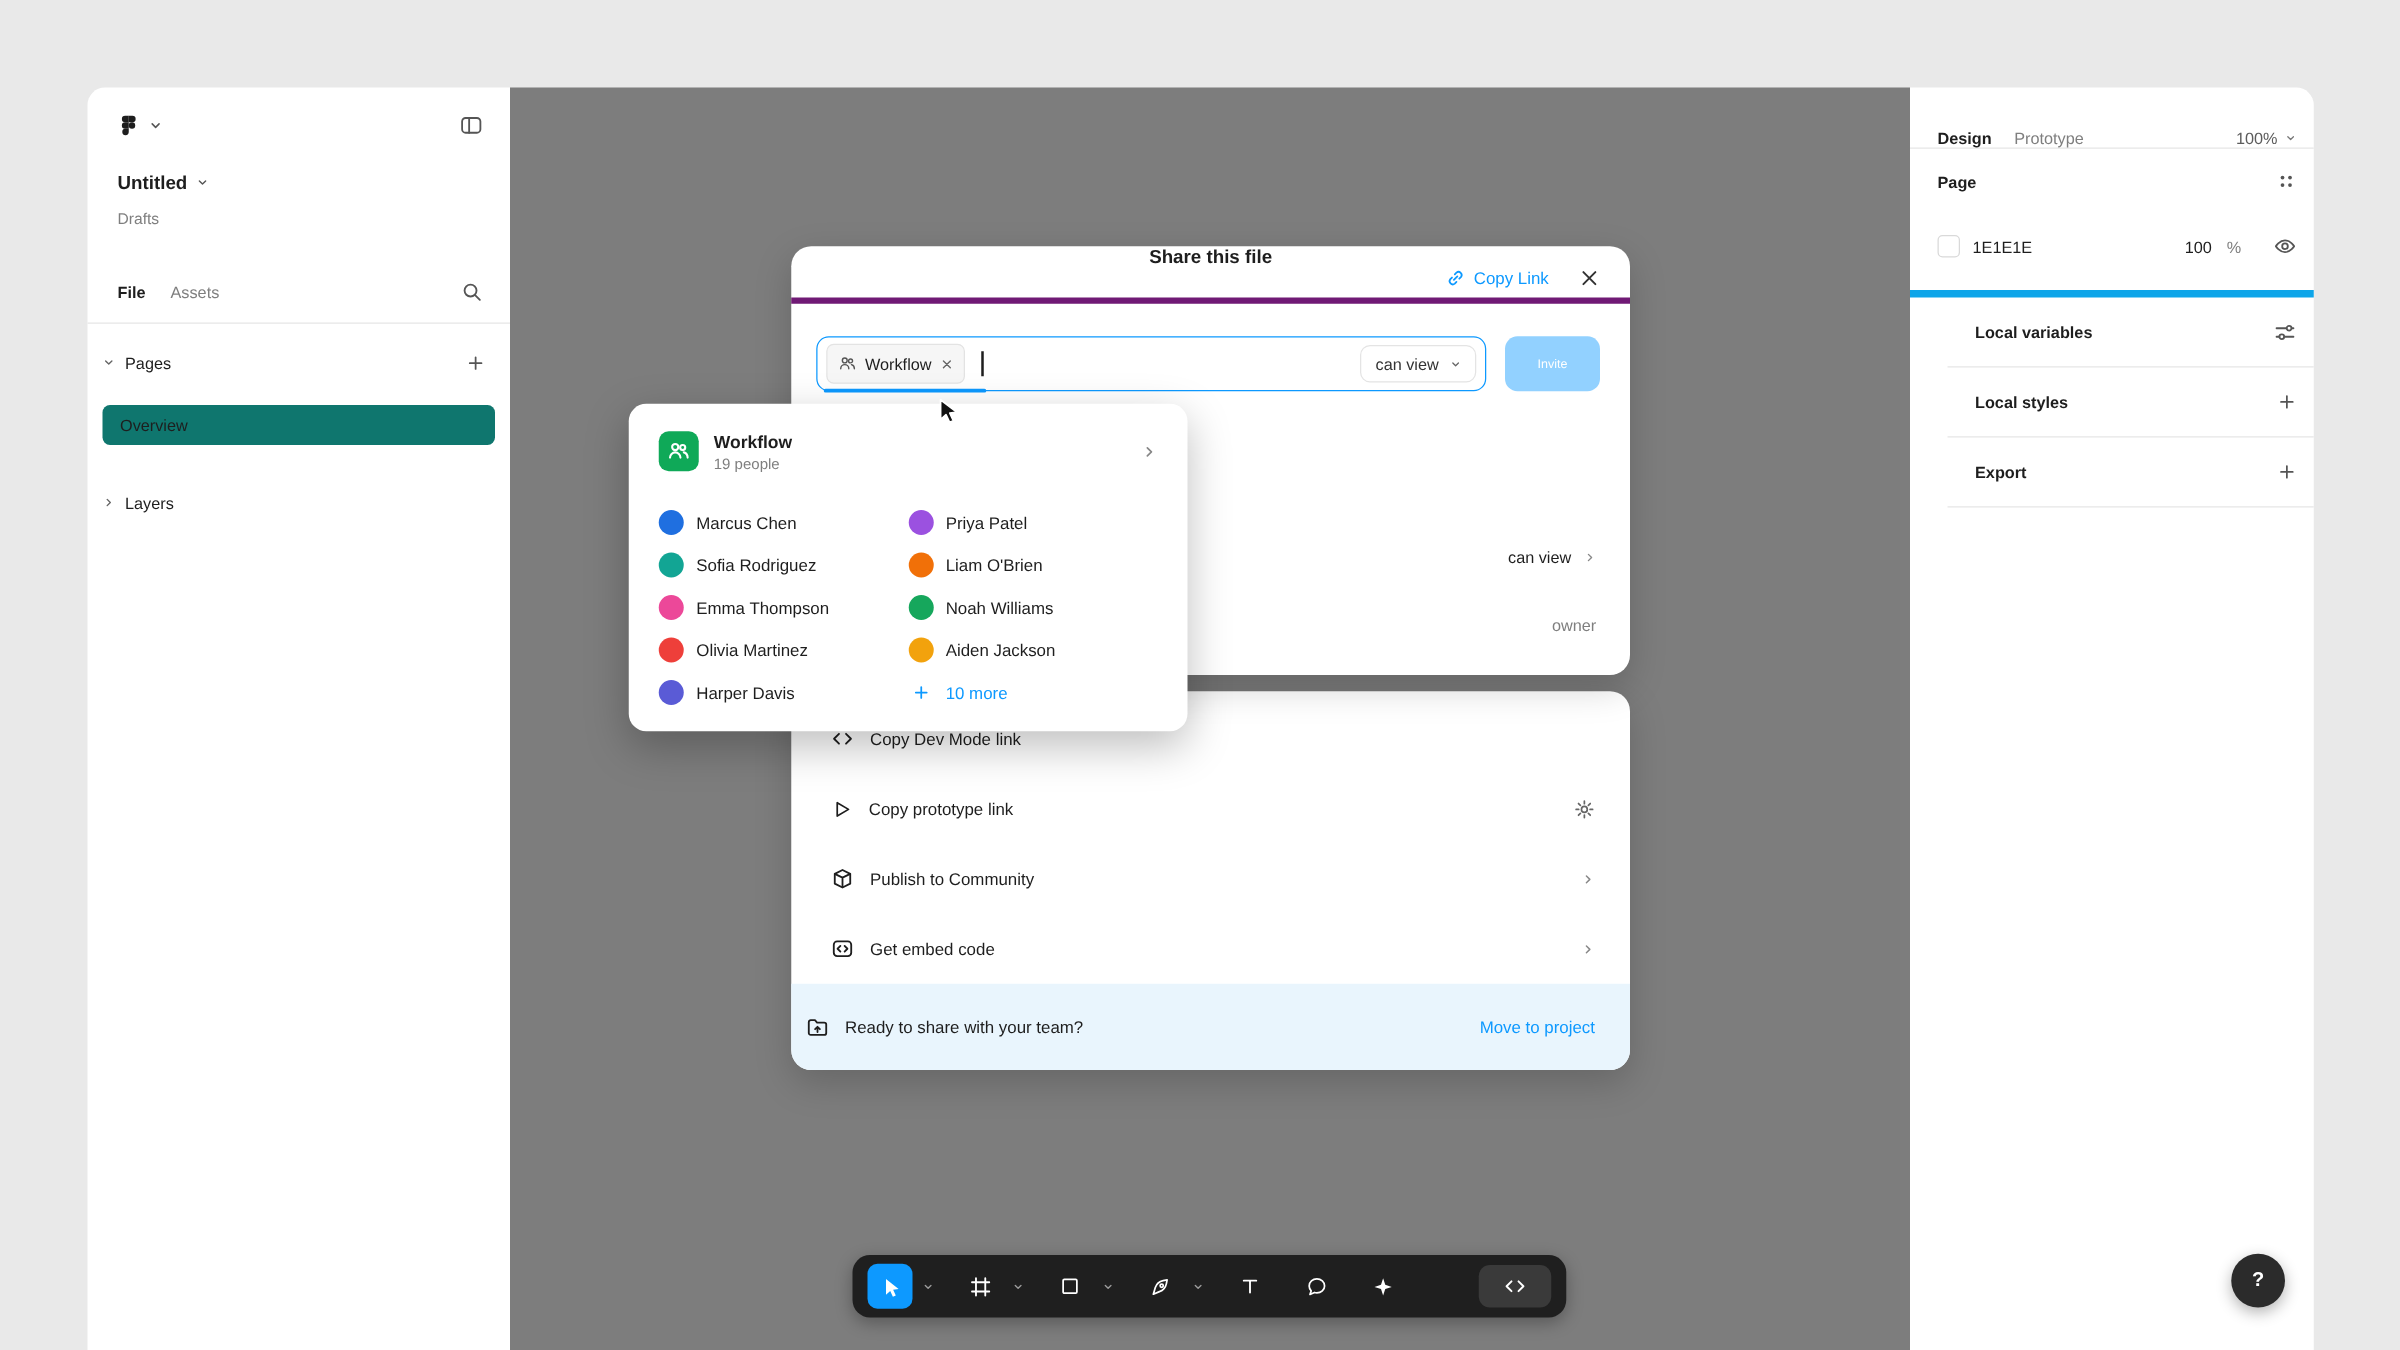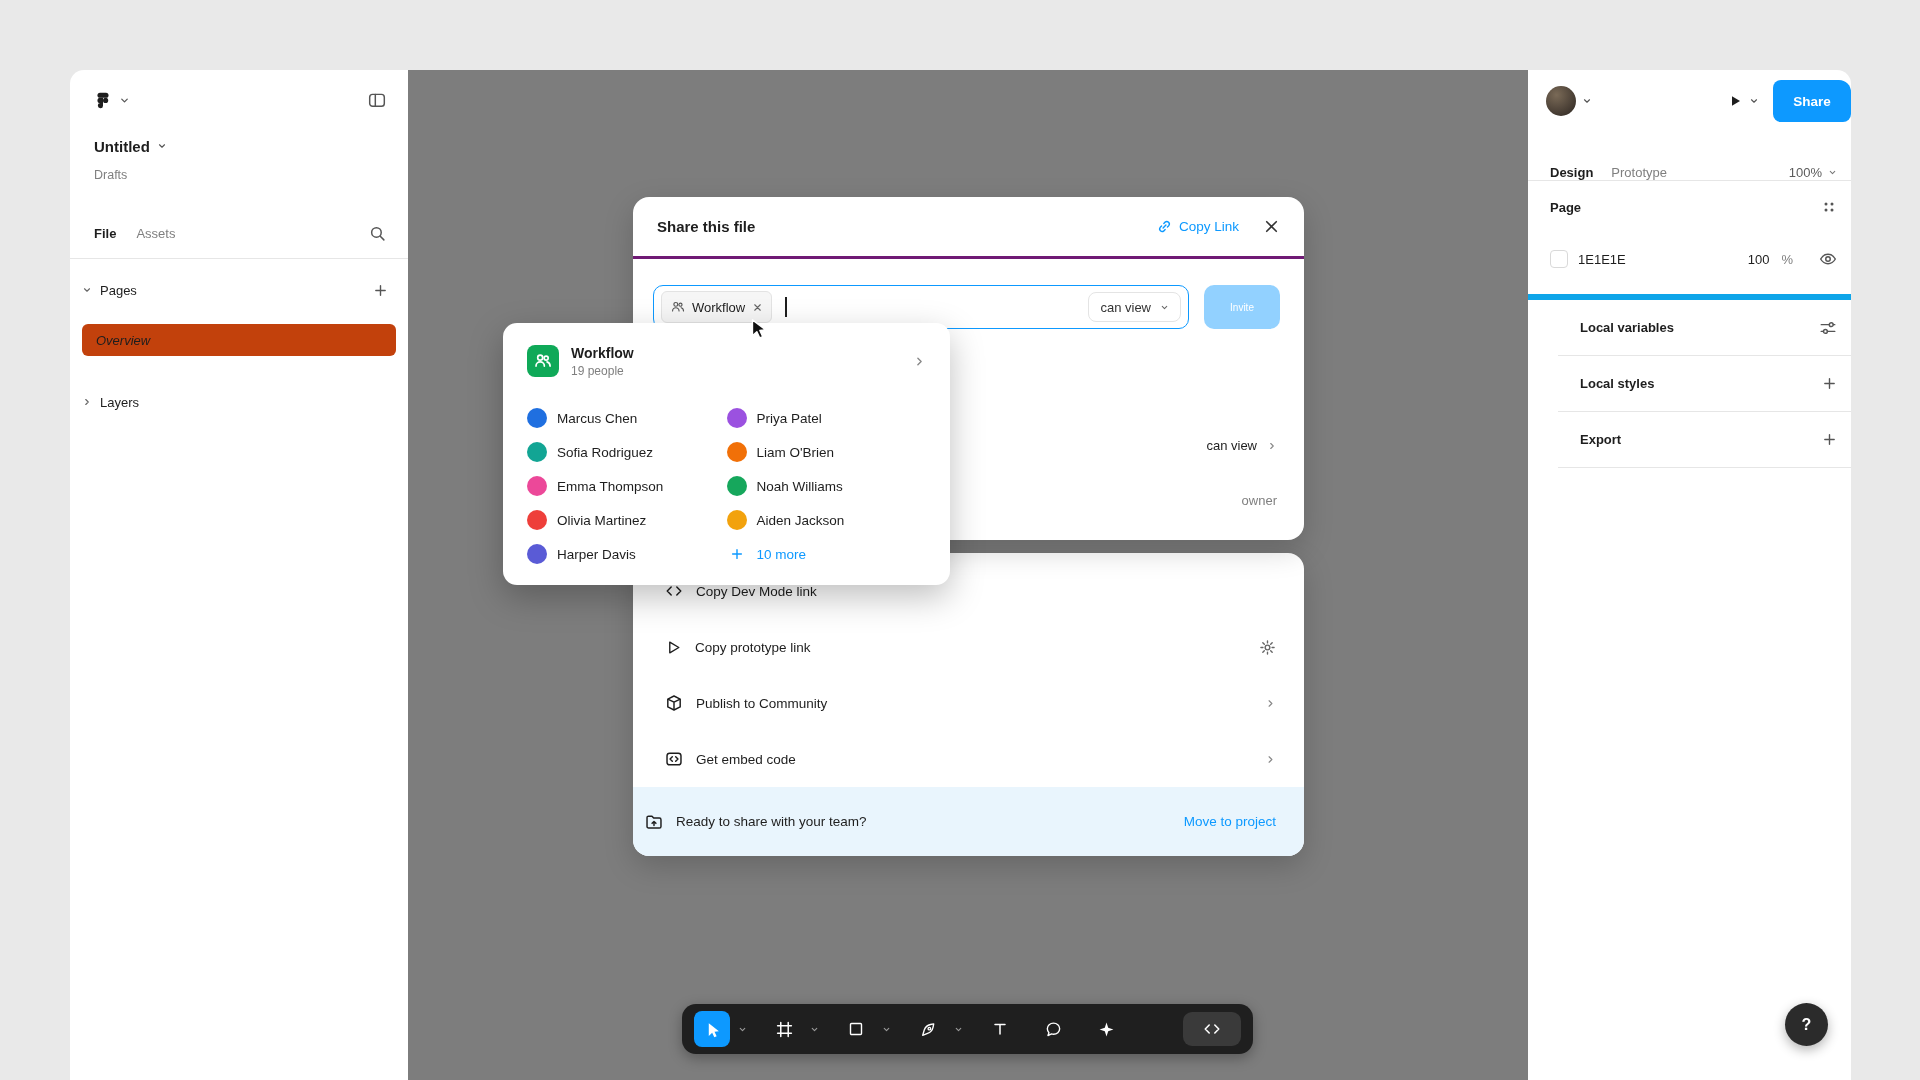--- a/index.html
+++ b/index.html
@@ -18,21 +18,21 @@
   .ls-file { padding:4px 24px 24px; }
   .ls-title-row { display:flex; align-items:center; gap:7px; height:24px; }
   .ls-title { font-size:15px; font-weight:600; color:#1e1e1e; }
   .ls-loc { margin-top:10px; font-size:12.5px; color:#7f7f7f; height:16px; }
   .ls-tabs { height:50px; display:flex; align-items:center; gap:20px; padding:0 22px 0 24px; font-size:13px; }
   .ls-tab { color:#7f7f7f; cursor:default; }
   .ls-tab.active { color:#1e1e1e; font-weight:600; }
   .ls-section-row { height:40px; margin-top:11px; display:flex; align-items:center; gap:8px; padding:0 20px 0 12px; font-size:13px; font-weight:500; color:#1e1e1e; }
   .ls-section-row.layers { margin-top:26px; }
   .ls-page-item { margin:14px 12px 0; height:32px; border-radius:6px; display:flex; align-items:center; padding:0 14px; font-size:13px; color:#1e1e1e; }
-  .ls-page-item.selected { background:#c2410c; font-weight:500;font-style:italic; }
+  .ls-page-item.selected { background:#0f766e; font-weight:500; }
 
   
   .right-sidebar { position:absolute; left:1528px; top:70px; width:323px; height:1010px; background:#fff; border-top-right-radius:14px; }
   .rs-top { height:62px; display:flex; align-items:center; padding:0 0 0 18px; }
   .avatar { width:30px; height:30px; border-radius:50%; background:radial-gradient(circle at 35% 30%, #7a6a57, #2b2420); }
   .rs-top .chev { margin-left:6px; color:#555; }
   .rs-play-group { margin-left:auto; display:flex; align-items:center; gap:6px; color:#1e1e1e; }
   .share-btn { margin-left:14px; width:78px; height:42px; background:#0d99ff; color:#fff; font-size:13.5px; font-weight:600; border:none; border-radius:8px 12px 8px 8px; display:flex; align-items:center; justify-content:center; }
   .rs-tabs { height:49px; display:flex; align-items:flex-end; gap:18px; padding:0 14px 0 22px; font-size:13px; border-bottom:1px solid #e6e6e6; }
   .rs-tab { color:#7f7f7f; }
@@ -42,21 +42,21 @@
   .rs-sec-header { height:36px; display:flex; align-items:center; font-size:13px; font-weight:600; color:#1e1e1e; }
   .rs-sec-header .icon, .rs-row .icon { color:#555; }
   .rs-color-row { margin-top:14px; height:40px; display:flex; align-items:center; gap:10px; font-size:13px; }
   .swatch { width:18px; height:18px; background:#fff; border:1px solid #d9d9d9; border-radius:4px; }
   .opacity-val { color:#1e1e1e; }
   .opacity-unit { color:#7f7f7f; margin-left:2px; margin-right:16px; }
   .rs-row { height:56px; display:flex; align-items:center; padding:0 14px 0 22px; font-size:13px; font-weight:600; color:#1e1e1e; border-bottom:1px solid #e6e6e6;margin-left:30px; }
 
   
   .share-card { position:absolute; left:633px; top:197px; width:671px; height:343px; background:#fff; border-radius:16px; box-shadow:0 10px 30px rgba(0,0,0,.18); z-index:50; }
-  .sc-header { height:62px; display:flex; align-items:center; padding:0 24px; border-bottom:3px solid #701a75; }
+  .sc-header { height:46px; display:flex; align-items:center; padding:0 24px; border-bottom:5px solid #701a75;flex-direction:column; }
   .sc-title { font-size:15px; font-weight:600; color:#1e1e1e; }
   .sc-right { margin-left:auto; display:flex; align-items:center; gap:24px; }
   .copy-link { display:flex; align-items:center; gap:7px; color:#0d99ff; font-size:13.5px; font-weight:500; cursor:default; }
   .sc-close { color:#333; display:flex; }
   .invite-row { display:flex; align-items:stretch; margin:26px 24px 0 20px; gap:15px; height:44px; }
   .invite-input { flex:1; position:relative; border:1.5px solid #0d99ff; border-radius:10px; background:#fff; display:flex; align-items:center; padding:0 7px; }
   .chip { height:32px; background:#f6f6f6; border:1px solid #e3e3e3; border-radius:6px; display:flex; align-items:center; gap:7px; padding:0 8px 0 9px; font-size:13px; color:#1e1e1e; }
   .chip .icon { color:#555; }
   .chip-underline { position:absolute; left:5px; bottom:-2px; width:130px; height:3px; background:#0d99ff; border-radius:2px; }
   .caret { width:1.5px; height:20px; background:#1e1e1e; margin-left:13px; animation:blink 1.1s steps(1) infinite; }
@@ -185,41 +185,20 @@
       <span class="icon">
         <svg width="10" height="10" viewBox="0 0 16 16" fill="none" stroke="#666" stroke-width="1.8" stroke-linecap="round" stroke-linejoin="round">
             <path d="M6 4l4 4-4 4"></path>
           </svg>
       </span>
       <span>Layers</span>
     </div>
   </aside>
 
   <aside class="right-sidebar">
-    <div class="rs-top">
-      <span class="avatar"></span>
-      <span class="icon chev">
-        <svg width="10" height="10" viewBox="0 0 16 16" fill="none" stroke="#555" stroke-width="1.8" stroke-linecap="round" stroke-linejoin="round">
-            <path d="M4 6l4 4 4-4"></path>
-          </svg>
-      </span>
-      <span class="rs-play-group">
-        <span class="icon">
-          <svg width="16" height="16" viewBox="0 0 16 16" fill="#1e1e1e">
-              <path d="M5 3.2v9.6L13 8z"></path>
-            </svg>
-        </span>
-        <span class="icon">
-          <svg width="10" height="10" viewBox="0 0 16 16" fill="none" stroke="#555" stroke-width="1.8" stroke-linecap="round" stroke-linejoin="round">
-              <path d="M4 6l4 4 4-4"></path>
-            </svg>
-        </span>
-      </span>
-      <button class="share-btn">Share</button>
-    </div>
 
     <div class="rs-tabs">
       <span class="rs-tab active">Design</span>
       <span class="rs-tab">Prototype</span>
       <span class="rs-zoom">
         <span>100%</span>
         <span class="icon">
           <svg width="9" height="9" viewBox="0 0 16 16" fill="none" stroke="#777" stroke-width="1.8" stroke-linecap="round" stroke-linejoin="round">
               <path d="M4 6l4 4 4-4"></path>
             </svg>

